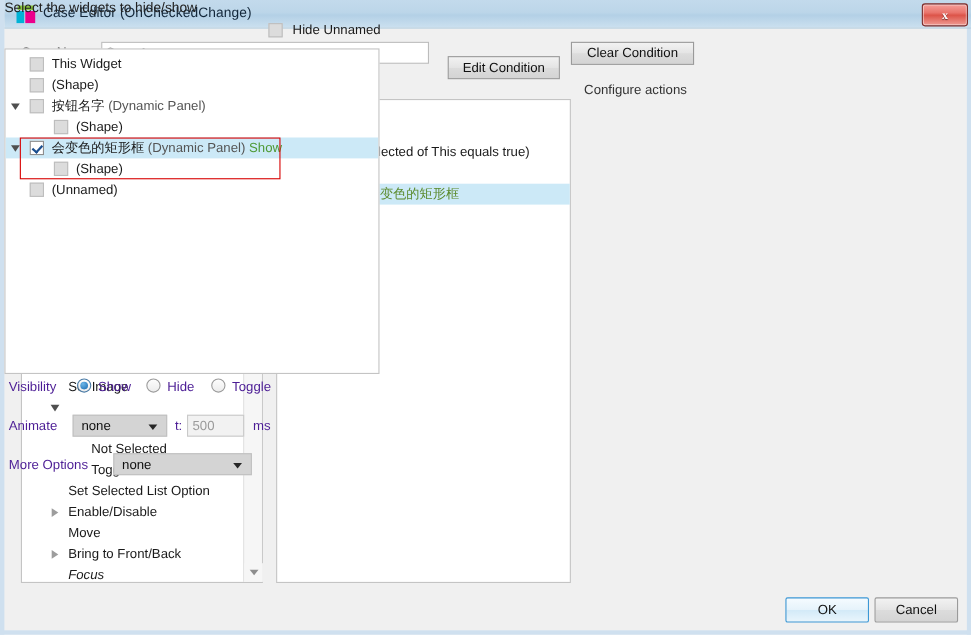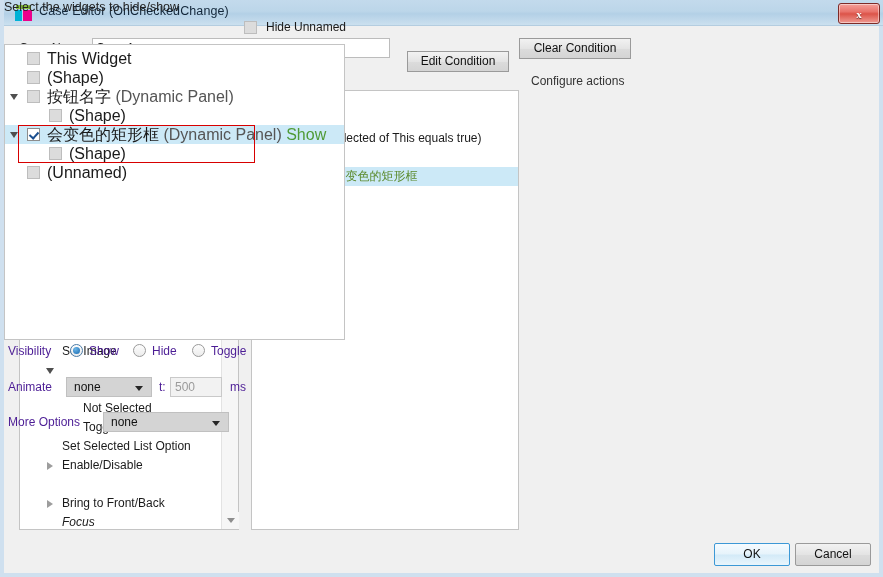--- a/index.html
+++ b/index.html
@@ -157,21 +157,21 @@
   .cbox.checked::after{
     content:"";position:absolute;left:3px;top:1px;width:4px;height:7px;
     border:solid #1b4f8f;border-width:0 2px 2px 0;transform:rotate(42deg);
   }
   .hide-unnamed-label{position:absolute;left:262px;top:20px;font-size:12px;color:#1a1a1a;}
   .widget-list{
     position:absolute;left:0px;top:44px;width:341px;height:296px;
     box-sizing:border-box;border:1px solid #c4c4c4;background:#fff;overflow:hidden;
   }
   .wrow{position:absolute;left:0;width:339px;height:19px;line-height:19px;}
-  .wlabel{position:absolute;white-space:nowrap;font-size:16px;color:#1a1a1a;}
+  .wlabel{position:absolute;white-space:nowrap;font-size:12px;color:#1a1a1a;}
   .paren{color:#555;}
   .show-tag{color:#4f9a36;}
   
   .cfg-label{position:absolute;font-size:12px;color:#4c1d95;}
   .radio{
     position:absolute;width:13px;height:13px;border-radius:50%;box-sizing:border-box;
     border:1px solid #9a9a9a;background:linear-gradient(to bottom,#fdfdfd,#ececec);
   }
   .radio.on{border-color:#4a7ba6;}
   .radio.on::after{
@@ -303,20 +303,23 @@
           <div class="tlabel" style="left: 63px;">Toggle Selected</div>
         </div>
         <div class="trow" style="top: 346px; position: absolute; left: 0px; width: 236px;">
           <div class="tlabel" style="left: 42px;">Set Selected List Option</div>
         </div>
         <div class="trow" style="top: 365px; position: absolute; left: 0px; width: 202px;">
           <div class="arrow collapsed" style="left: 27px;">
             <i></i>
           </div>
           <div class="tlabel" style="left: 42px;">Enable/Disable</div>
+        </div>
+        <div class="trow" style="top: 384px; position: absolute; left: 0px; width: 202px;">
+          <div class="tlabel" style="left: 42px;">Move</div>
         </div>
         <div class="trow" style="top: 403px; position: absolute; left: 0px; width: 202px;">
           <div class="arrow collapsed" style="left: 27px;">
             <i></i>
           </div>
           <div class="tlabel" style="left: 42px;">Bring to Front/Back</div>
         </div>
         <div class="trow" style="top: 422px; position: absolute; left: 0px; width: 202px;">
           <div class="tlabel" style="left: 42px; font-style: italic;">Focus</div>
         </div>

